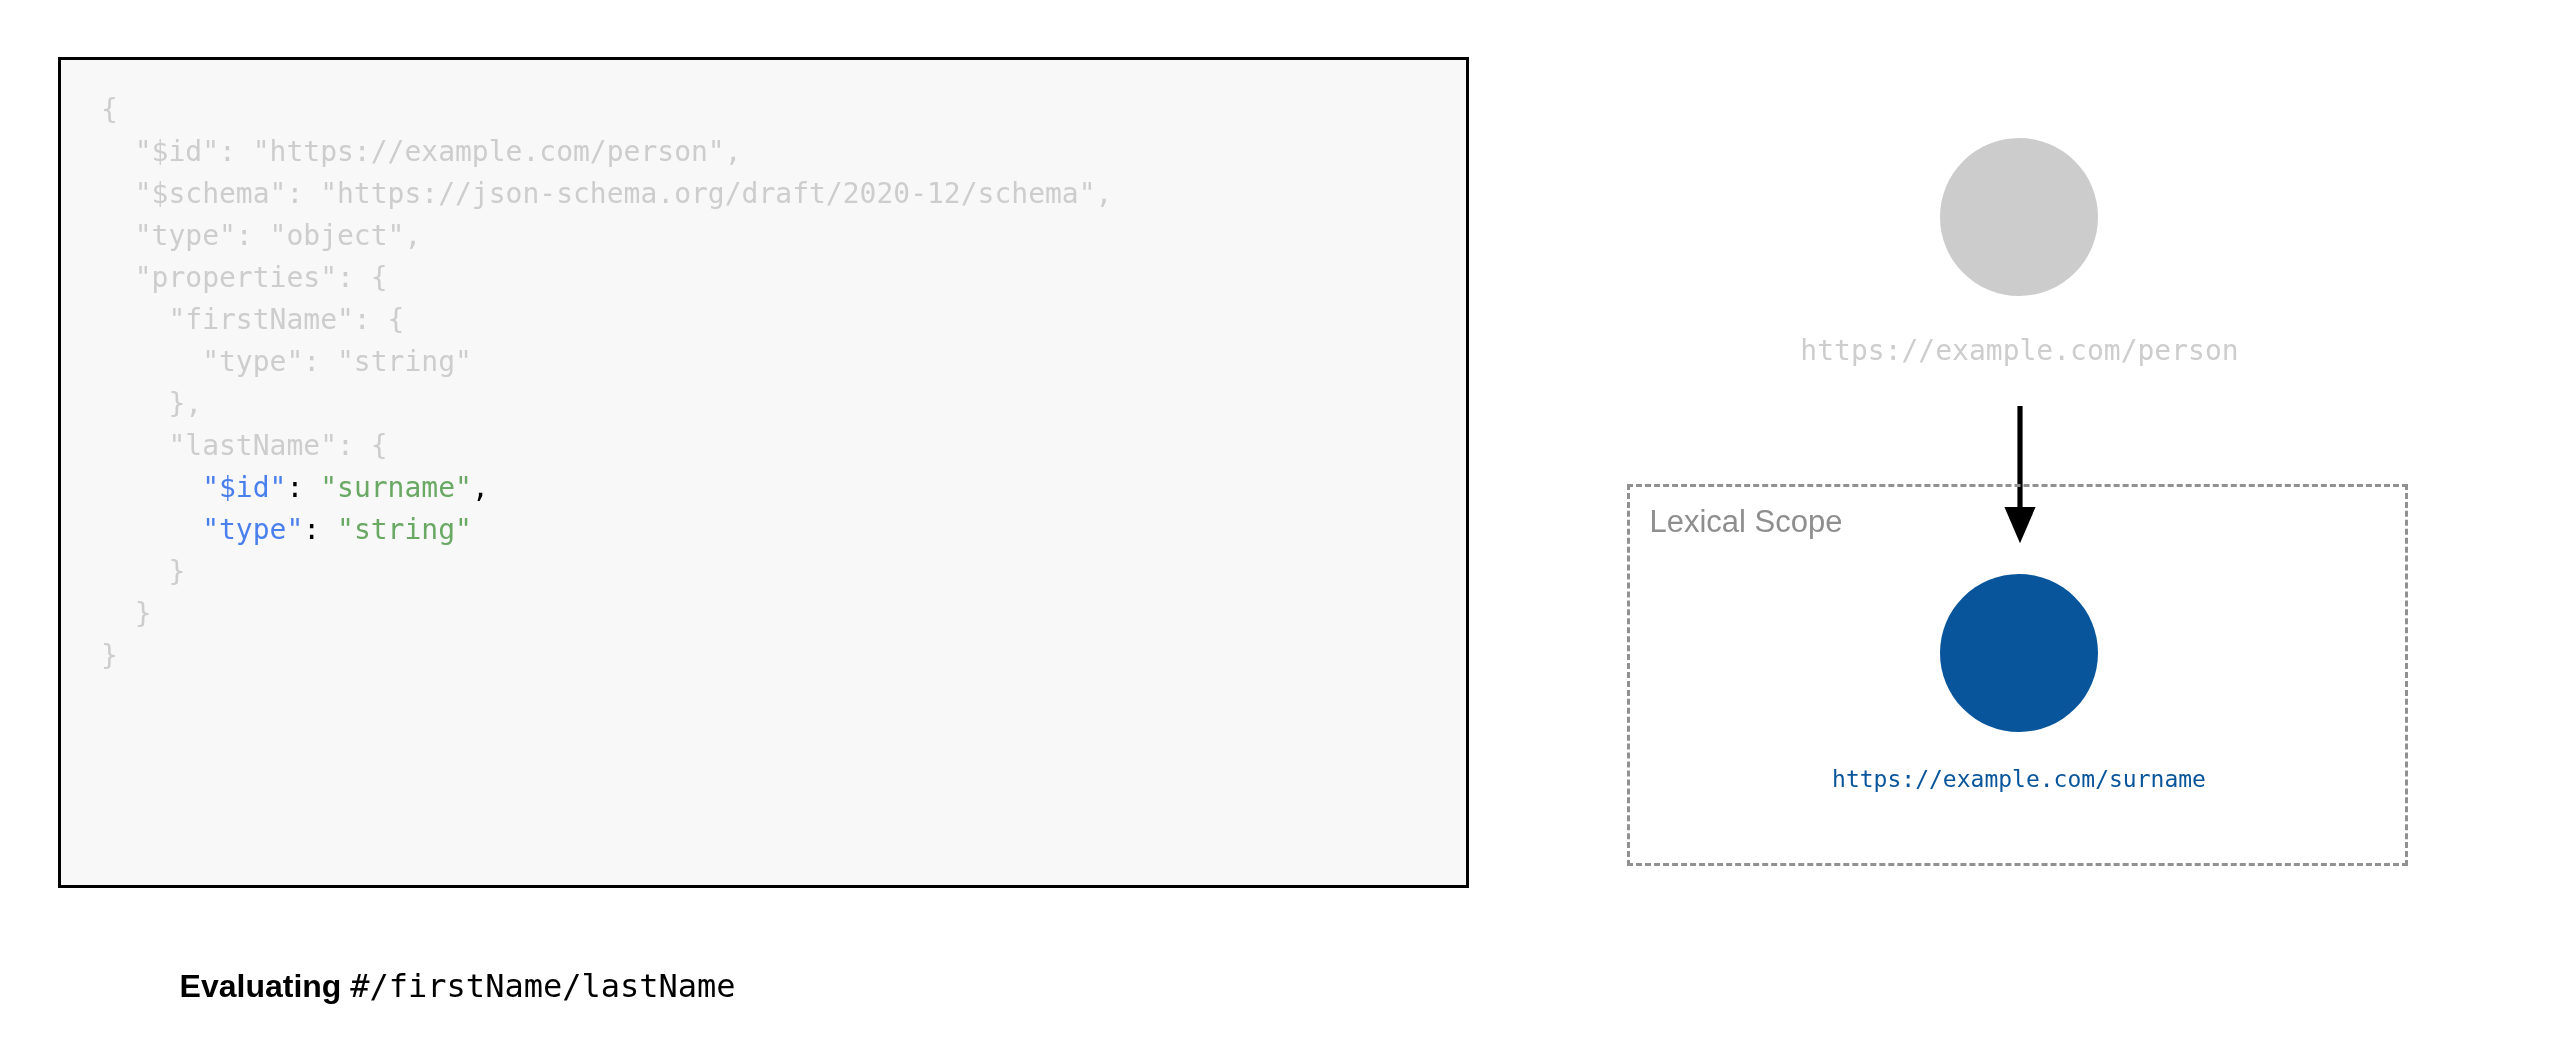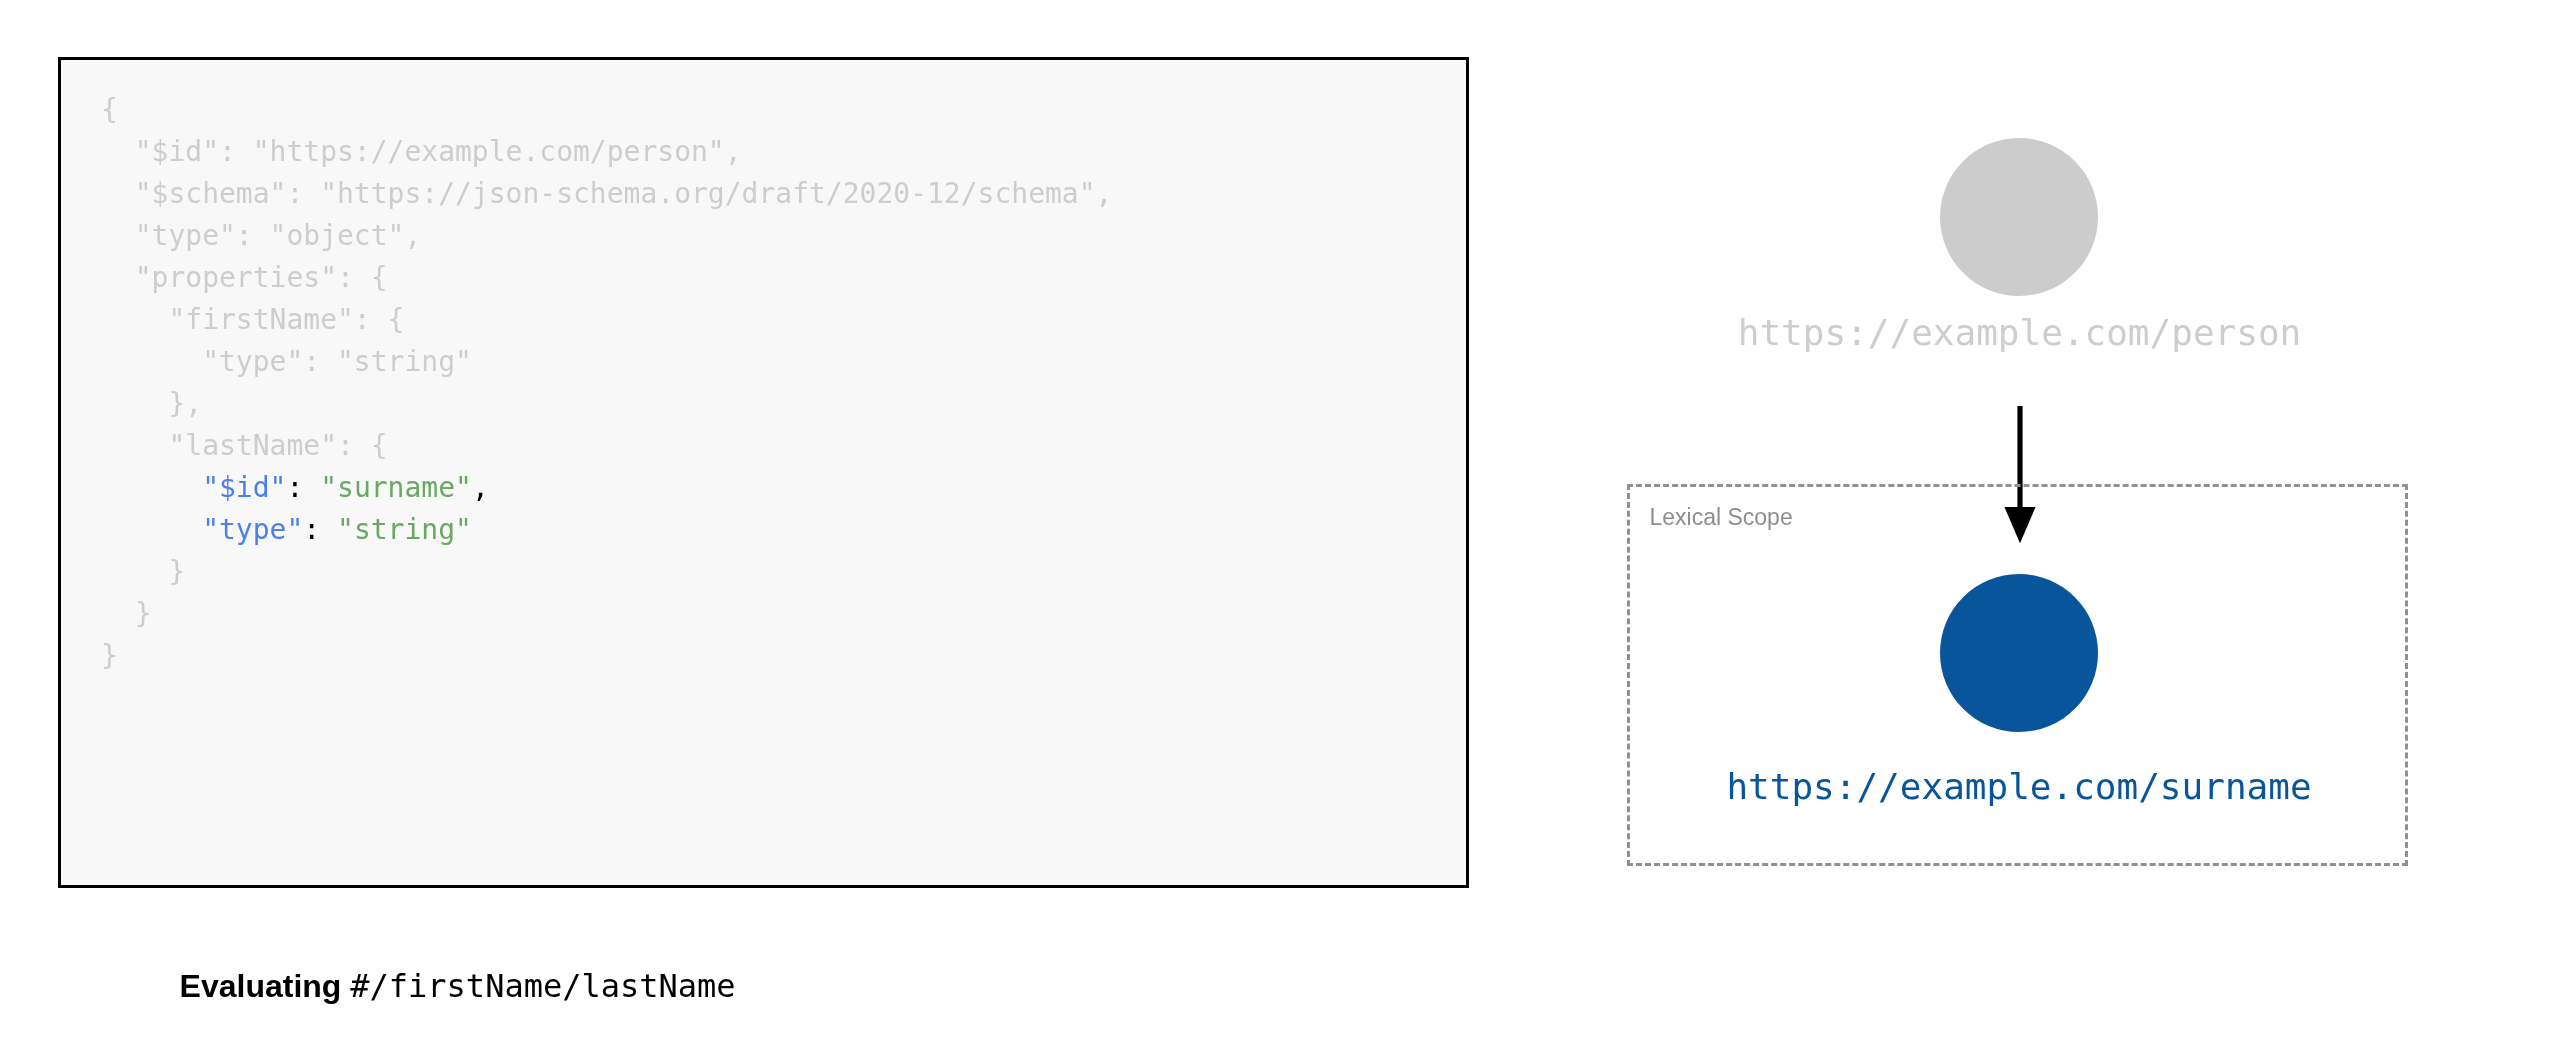--- a/index.html
+++ b/index.html
@@ -88,25 +88,25 @@
     left: 414px;   
     top: 138px;
     width: 158px;
     height: 158px;
     border-radius: 50%;
     background: #cccccc;
   }
   #node-root-label {
     position: absolute;
     left: 175px;
-    top: 312px;
+    top: 334px;
     width: 637px;
     text-align: center;
     font-family: "DejaVu Sans Mono", "Liberation Mono", monospace;
-    font-size: 36px;
+    font-size: 28px;
     color: #cdcdcd;
     white-space: pre;
   }
 
   #arrow-root-to-child {
     position: absolute;
     left: 455px;
     top: 406px;
     width: 78px;
     height: 149px;
@@ -120,42 +120,42 @@
     height: 382px;
     border: 3.2px dashed #919191;
     box-sizing: border-box;
     background: transparent;
   }
   #lexical-scope-box-label {
     position: absolute;
     left: 19.5px;
     top: 17px;
     font-family: "Liberation Sans", sans-serif;
-    font-size: 23px;
+    font-size: 31px;
     color: #8e8e8e;
     white-space: pre;
   }
 
   #node-child-circle {
     position: absolute;
     left: 414px;
     top: 574px;
     width: 158px;
     height: 158px;
     border-radius: 50%;
     background: #08559b;
   }
   #node-child-label {
     position: absolute;
     left: 149px;
     top: 766px;
     width: 688px;
     text-align: center;
     font-family: "DejaVu Sans Mono", "Liberation Mono", monospace;
-    font-size: 36px;
+    font-size: 23px;
     color: #08559b;
     white-space: pre;
   }
 </style>
 </head>
 <body>
 
 <div id="left-panel">
 
   <div id="code-block">

